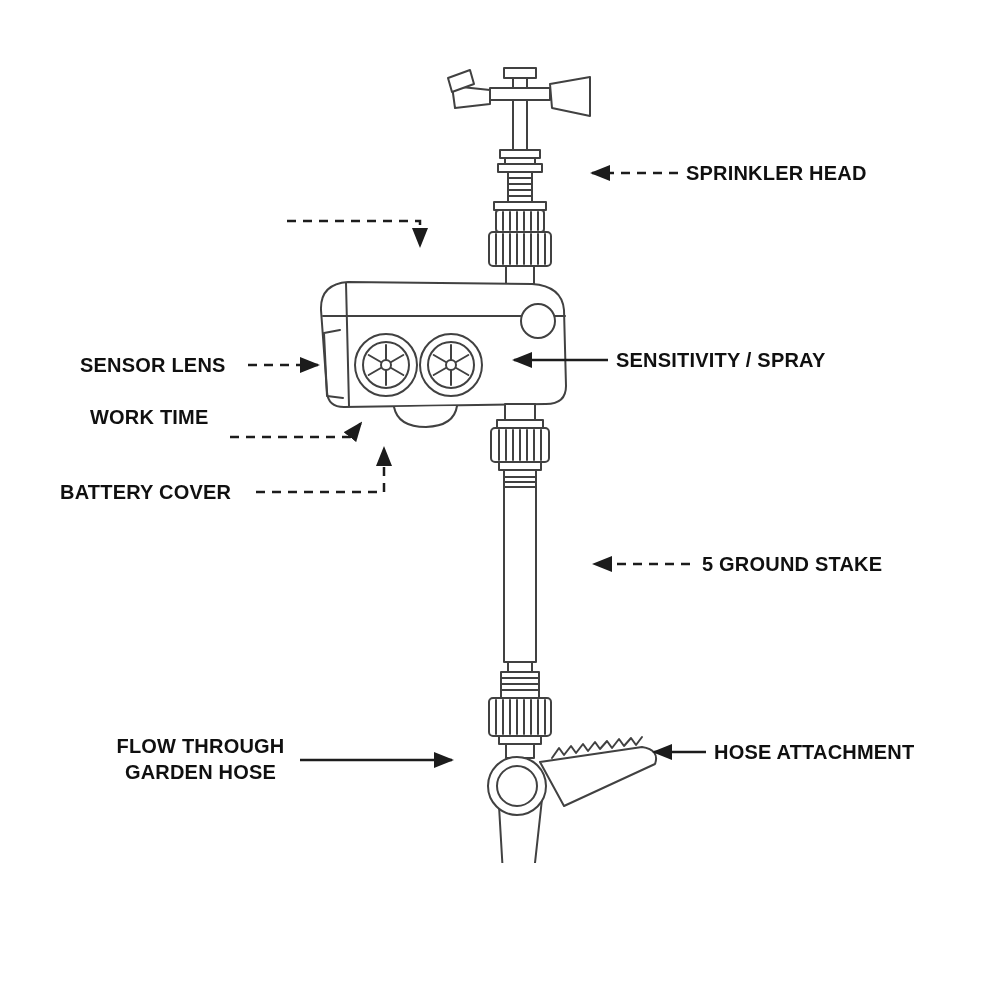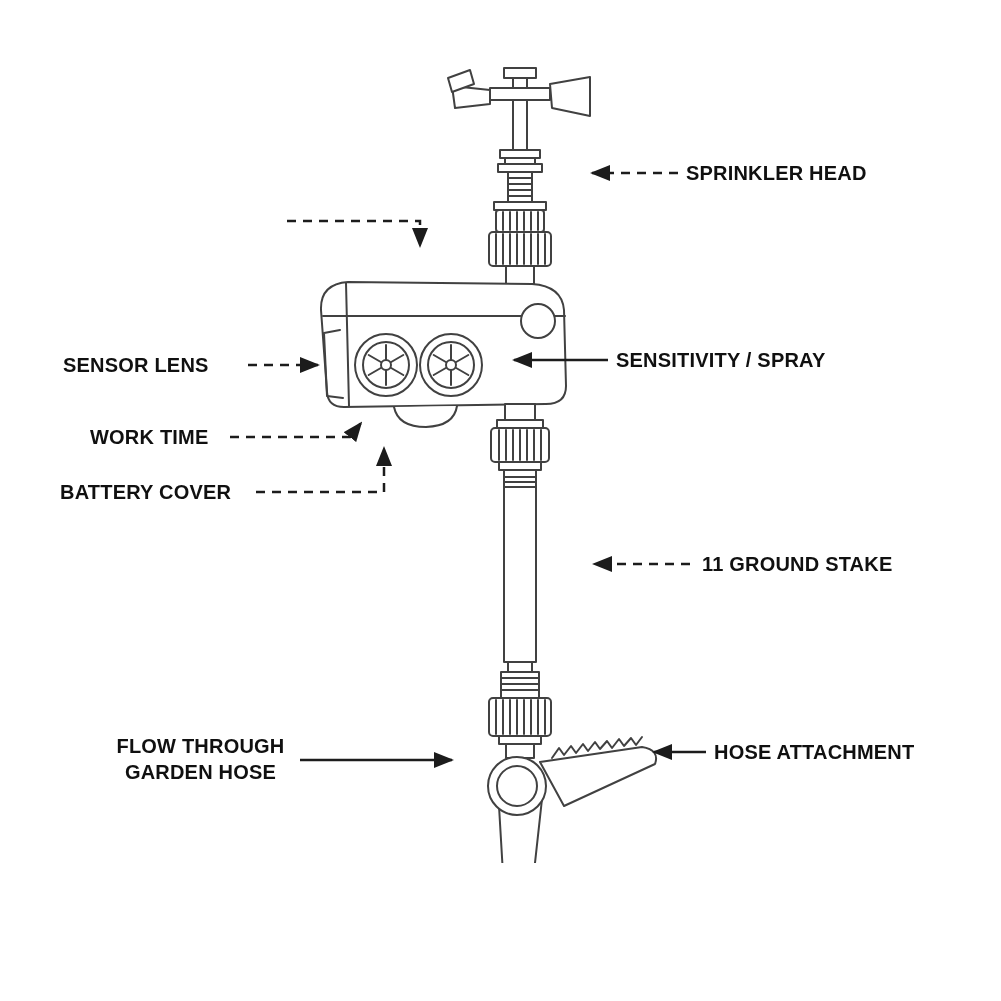--- a/index.html
+++ b/index.html
@@ -11,22 +11,22 @@
     position:absolute;
     font-weight:700;
     font-size:20px;
     line-height:24px;
     color:#101010;
     letter-spacing:0.2px;
     white-space:nowrap;
   }
   .lbl-sprinkler-head   { left:686px; top:161px; }
   .lbl-sensor-housing   { left:64px;  top:209px; }
-  .lbl-sensor-lens      { left:63px;  top:353px; }
-  .lbl-work-time        { left:90px;  top:425px; }
+  .lbl-sensor-lens      { left:80px;  top:353px; }
+  .lbl-work-time        { left:90px;  top:405px; }
   .lbl-battery-cover    { left:60px;  top:480px; }
   .lbl-sensitivity      { left:616px; top:348px; }
   .lbl-ground-stake     { left:702px; top:552px; }
   .lbl-flow-through     { left:103px; top:733px; width:195px; text-align:center; line-height:26px; }
   .lbl-hose-attachment  { left:714px; top:740px; }
   .lbl-pedal            { left:728px; top:869px; }
 </style>
 </head>
 <body>
 
@@ -128,21 +128,21 @@
       <path d="M706 752 L654 752" marker-end="url(#arw)"></path>
       <path d="M697 881 L569 881" stroke-dasharray="9 7" marker-end="url(#arw)"></path>
     </g>
   </svg>
 
   <div class="label lbl-sprinkler-head">SPRINKLER HEAD</div>
   <div class="label lbl-sensor-lens">SENSOR LENS</div>
   <div class="label lbl-work-time">WORK TIME</div>
   <div class="label lbl-battery-cover">BATTERY COVER</div>
   <div class="label lbl-sensitivity">SENSITIVITY / SPRAY</div>
-  <div class="label lbl-ground-stake">11 GROUND STAKE</div>
+  <div class="label lbl-ground-stake">5 GROUND STAKE</div>
   <div class="label lbl-flow-through">
     <span>FLOW THROUGH</span><br>
     <span>GARDEN HOSE</span>
   </div>
   <div class="label lbl-hose-attachment">HOSE ATTACHMENT</div>
   <div class="label lbl-pedal">PEDAL</div>
 
 </div>
 
 </body></html>

